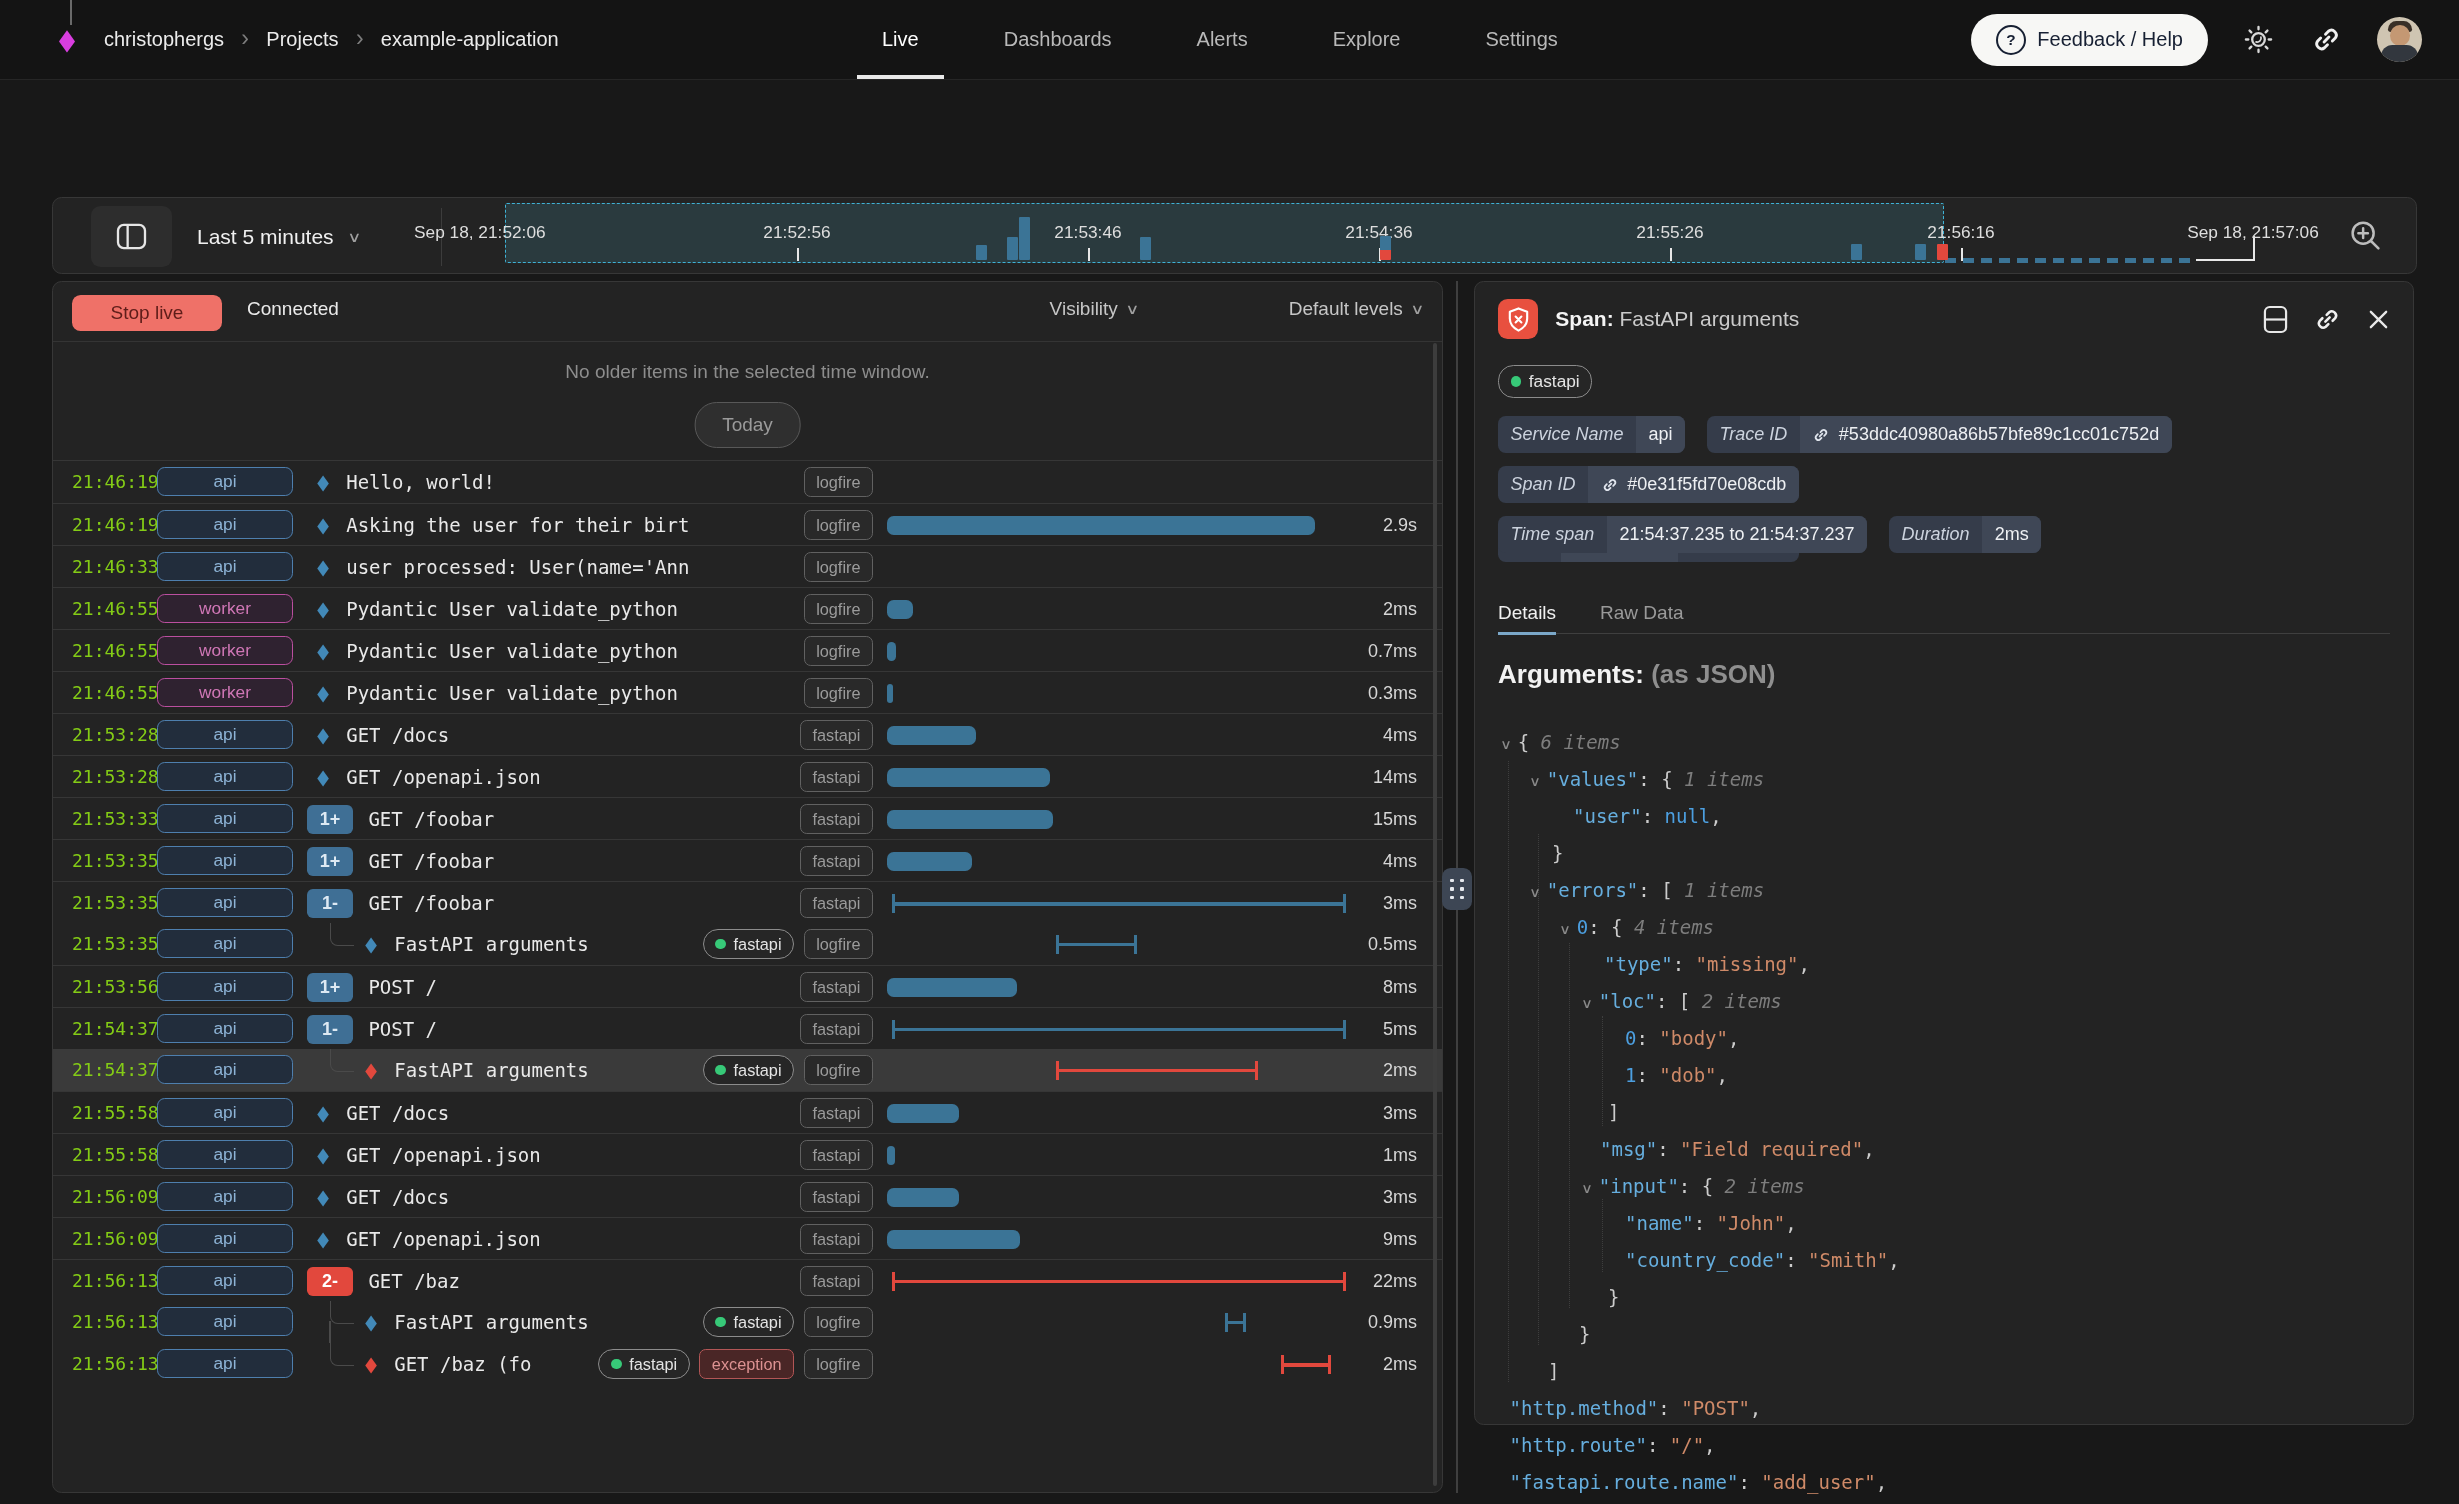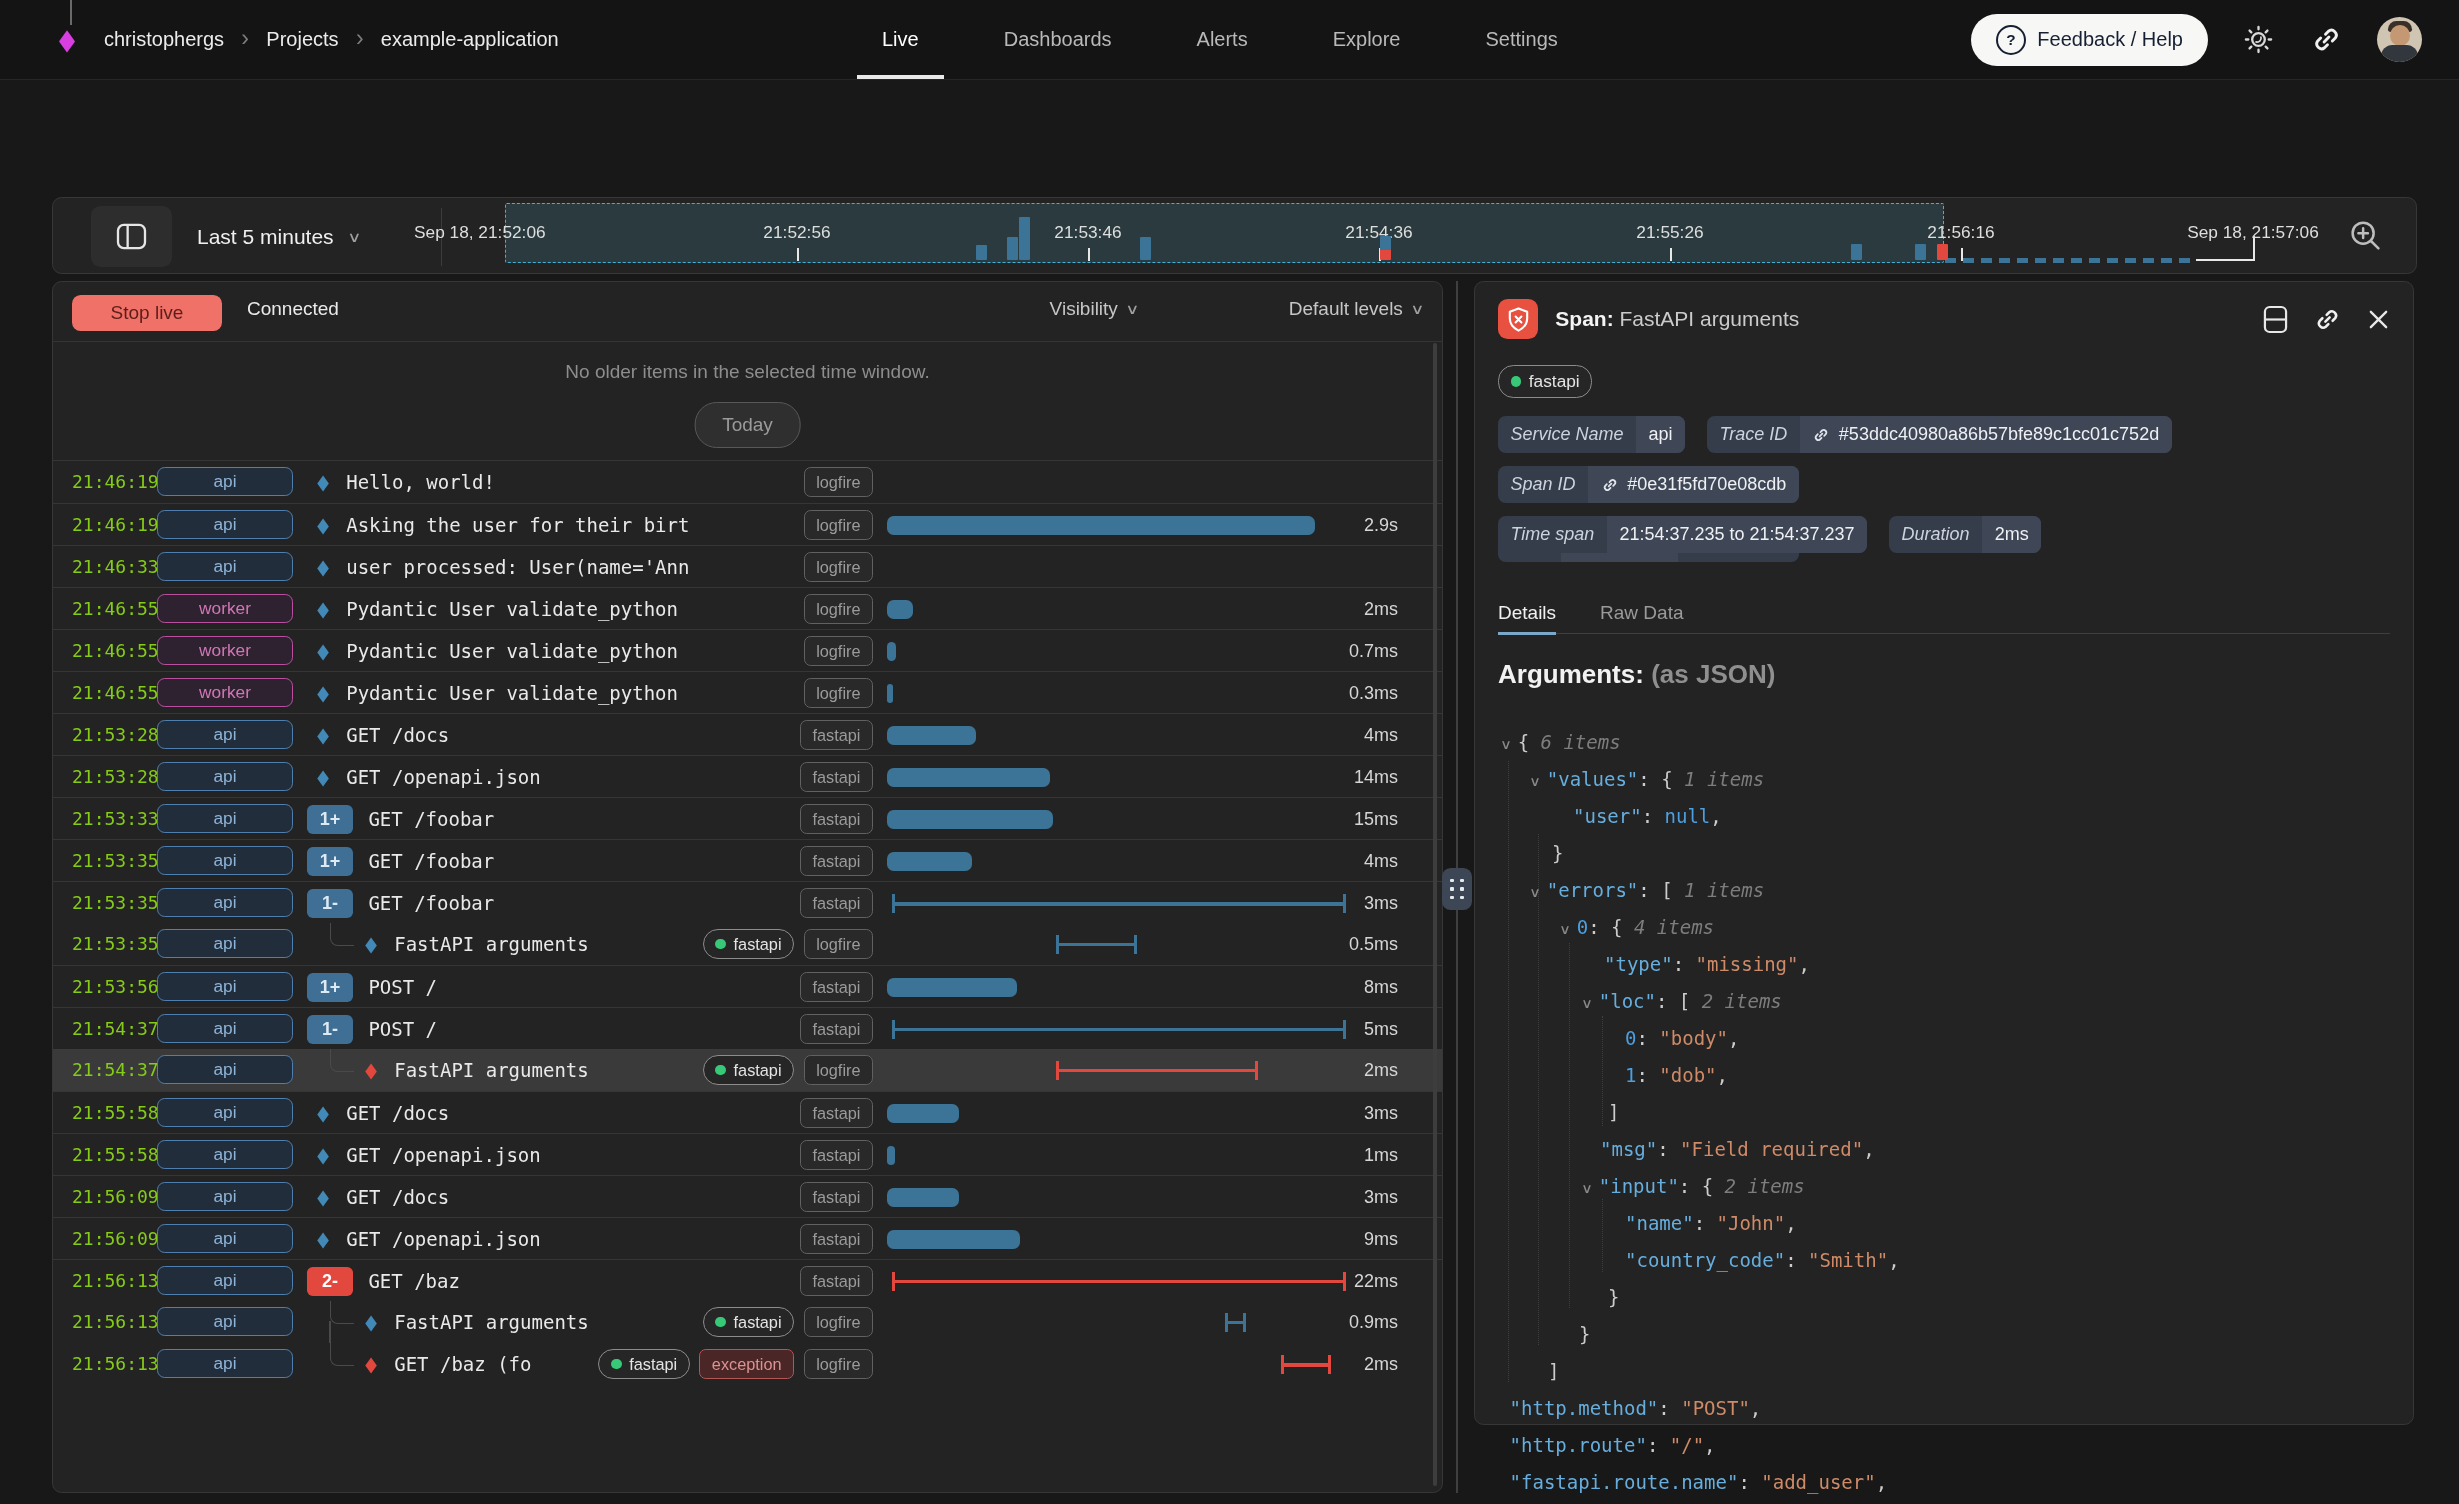--- a/index.html
+++ b/index.html
@@ -92,21 +92,21 @@
   .tag{height:30px;border-radius:6.7px;border:1px solid #616161;background:#292929;color:#9b9b9b;font-size:16.3px;
     display:flex;align-items:center;padding:0 11.5px;box-sizing:border-box;}
   .tag.dot{border-radius:15.4px;border:1.4px solid #8c8c8c;color:#e4e4e4;gap:7.7px;background:#262626;}
   .tag.dot::before{content:"";width:10.6px;height:10.6px;border-radius:50%;background:#37c978;}
   .tag.err{background:#4a2626;border:1px solid #b25656;color:#dc9292;}
   .barzone{position:absolute;left:834px;top:0;width:471px;height:42px;}
   .hbar{position:absolute;top:11.5px;height:19px;border-radius:6.7px;background:#3b7496;}
   .ibeam{position:absolute;top:11.5px;height:19px;border-left:3.8px solid #3b7496;border-right:3.8px solid #3b7496;box-sizing:border-box;
     background:linear-gradient(to bottom,transparent 7.7px,#3b7496 7.7px,#3b7496 11.5px,transparent 11.5px);}
   .ibeam.red{border-color:#e2483d;background:linear-gradient(to bottom,transparent 7.7px,#e2483d 7.7px,#e2483d 11.5px,transparent 11.5px);}
-  .dur{position:absolute;right:44px;top:0;line-height:42px;font-size:18px;color:#d6d6d6;}
+  .dur{position:absolute;right:25px;top:0;line-height:42px;font-size:18px;color:#d6d6d6;}
   .lp-scroll{position:absolute;right:4.8px;top:61px;width:3.8px;height:1143px;background:#3d3d3d;border-radius:1.9px;}
 
   
   .divline{position:absolute;left:1456px;top:281px;width:1.9px;height:1212px;background:#3f3f3f;}
   .divhandle{position:absolute;left:1442px;top:868px;width:30px;height:42px;background:#3d4654;border-radius:8.6px;
     display:flex;align-items:center;justify-content:center;}
   .divhandle .dots{display:grid;grid-template-columns:3.8px 3.8px;gap:4.8px 6.7px;}
   .divhandle .dots i{width:3.8px;height:3.8px;background:#e6e9ee;border-radius:1px;}
 
   

